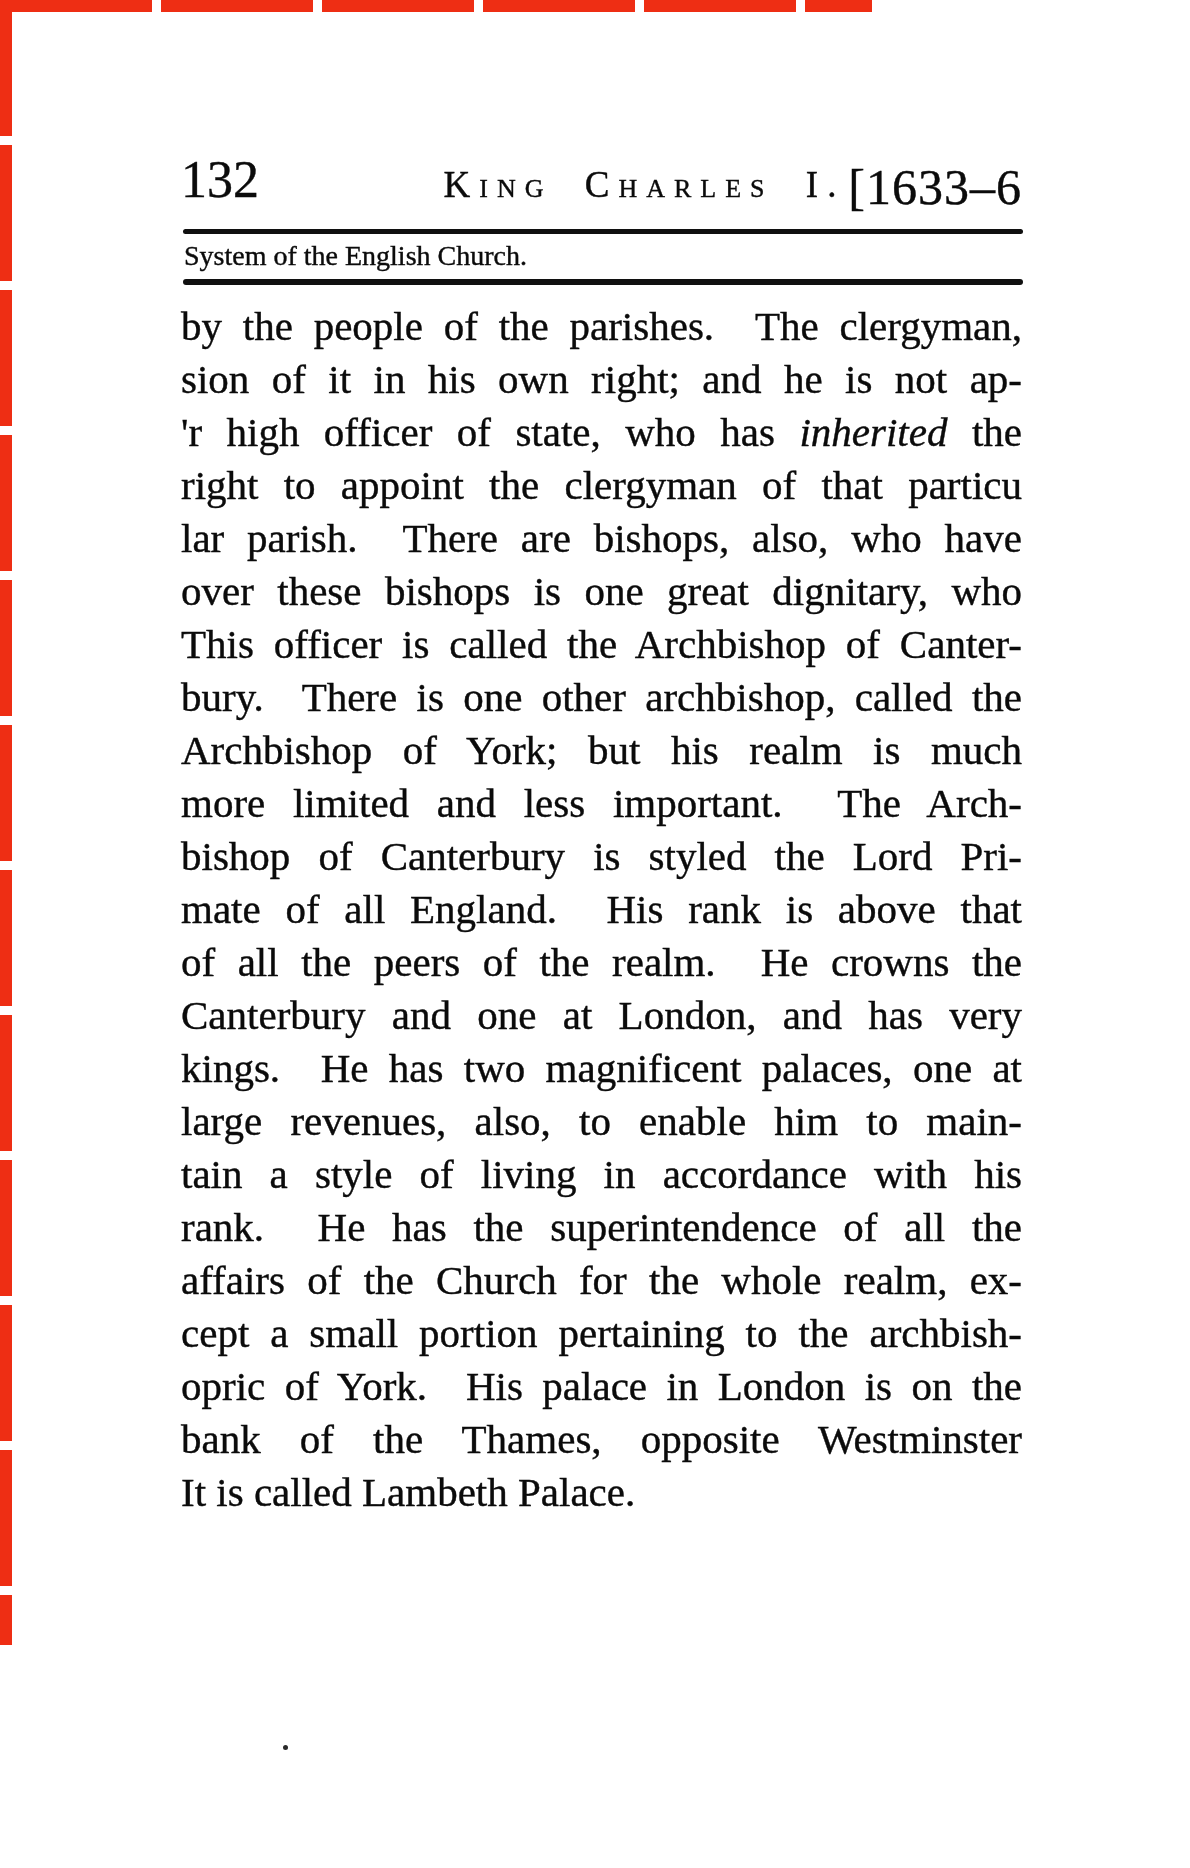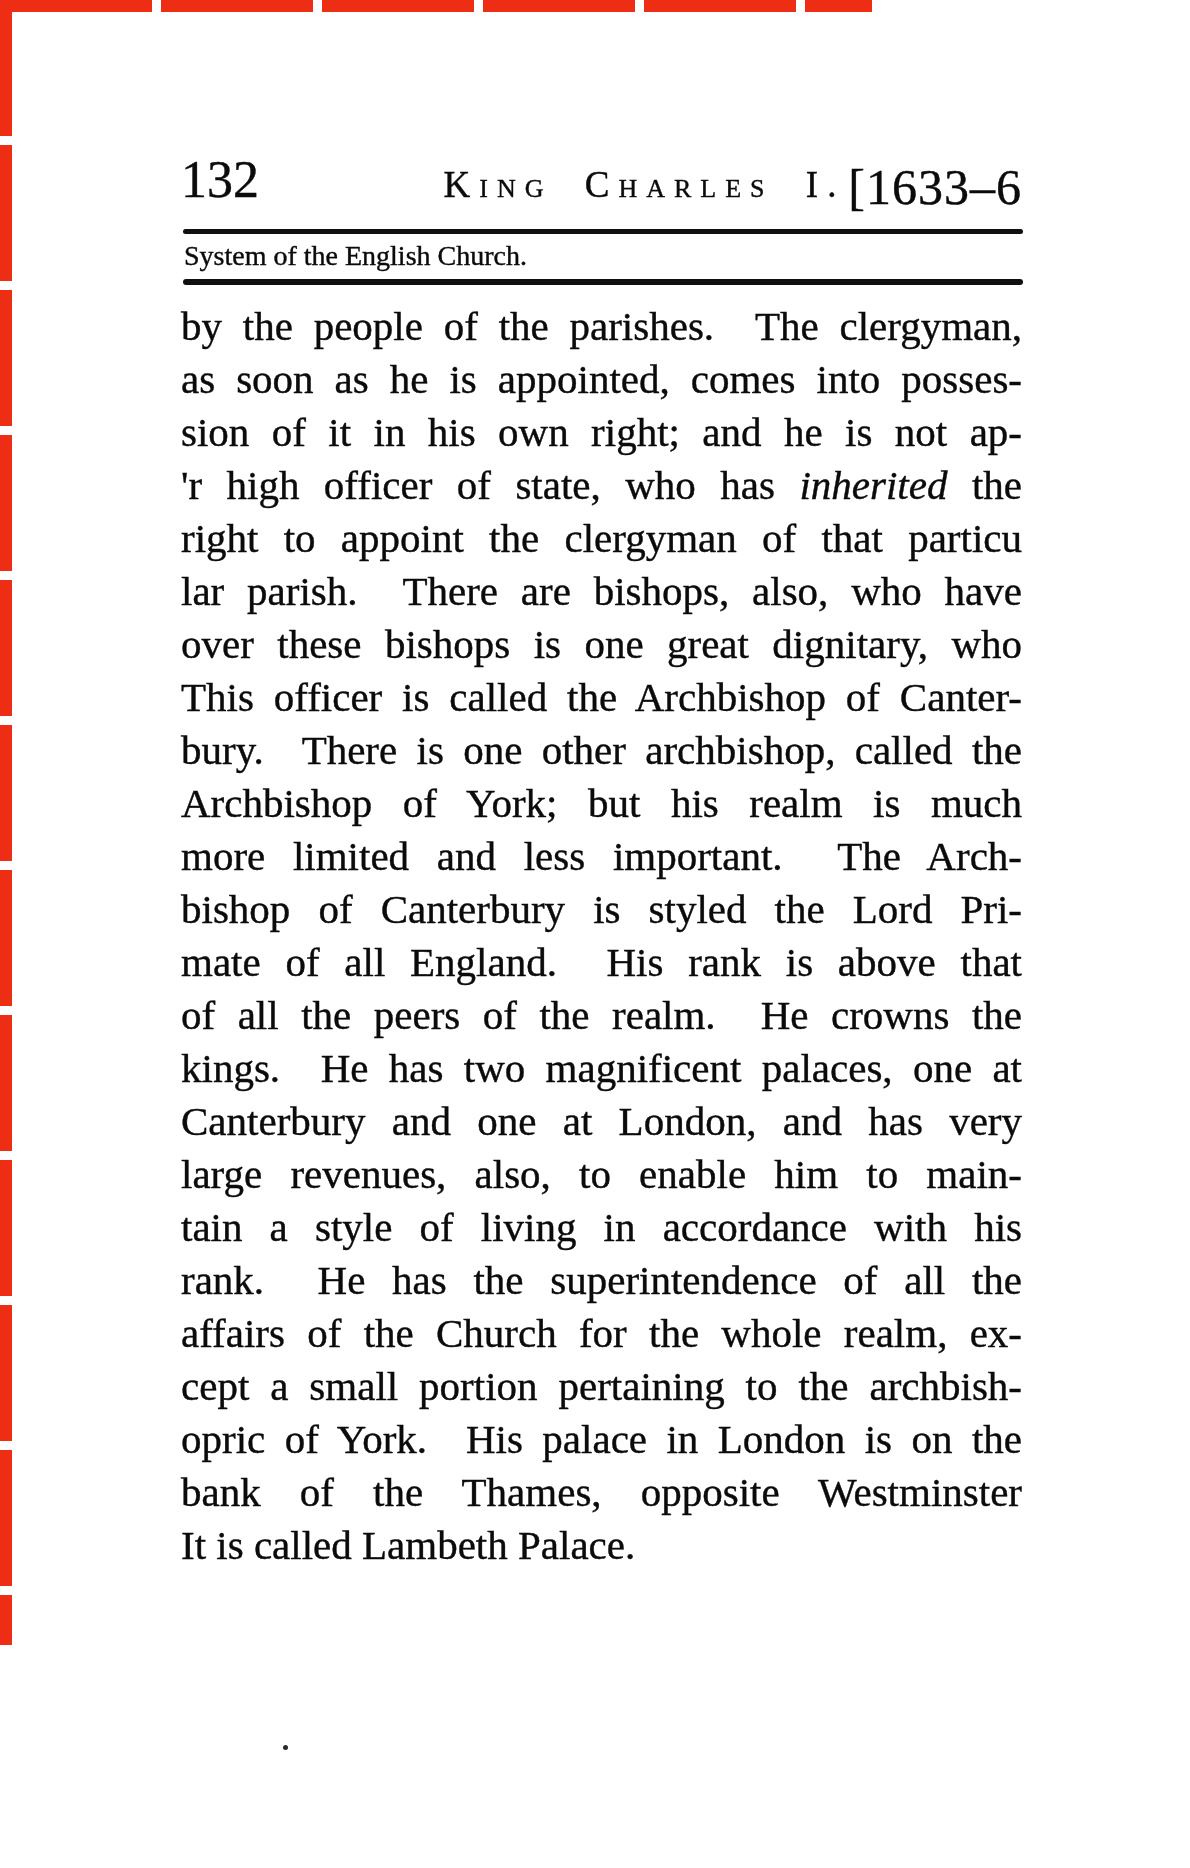--- a/index.html
+++ b/index.html
@@ -100,35 +100,34 @@
   <div class="rule rule-top"></div>
 
   <div class="section-headers">
     <span>System of the English Church.</span>
   </div>
 
   <div class="rule rule-bottom"></div>
 
   <main class="body-text">
     <div class="line">by the people of the parishes.  The clergyman,</div>
-    <div class="line">as soon as he is appointed, comes into posses-</div>
     <div class="line">sion of it in his own right; and he is not ap-</div>
     <div class="line"><span>'r high officer of state, who has </span><em>inherited</em><span> the</span></div>
     <div class="line">right to appoint the clergyman of that particu</div>
     <div class="line">lar parish.  There are bishops, also, who have</div>
     <div class="line">over these bishops is one great dignitary, who</div>
     <div class="line">This officer is called the Archbishop of Canter-</div>
     <div class="line">bury.  There is one other archbishop, called the</div>
     <div class="line">Archbishop of York; but his realm is much</div>
     <div class="line">more limited and less important.  The Arch-</div>
     <div class="line">bishop of Canterbury is styled the Lord Pri-</div>
     <div class="line">mate of all England.  His rank is above that</div>
     <div class="line">of all the peers of the realm.  He crowns the</div>
+    <div class="line">Canterbury and one at London, and has very</div>
     <div class="line">kings.  He has two magnificent palaces, one at</div>
-    <div class="line">Canterbury and one at London, and has very</div>
     <div class="line">large revenues, also, to enable him to main-</div>
     <div class="line">tain a style of living in accordance with his</div>
     <div class="line">rank.  He has the superintendence of all the</div>
     <div class="line">affairs of the Church for the whole realm, ex-</div>
     <div class="line">cept a small portion pertaining to the archbish-</div>
     <div class="line">opric of York.  His palace in London is on the</div>
     <div class="line">bank of the Thames, opposite Westminster</div>
     <div class="line last">It is called Lambeth Palace.</div>
   </main>
 

